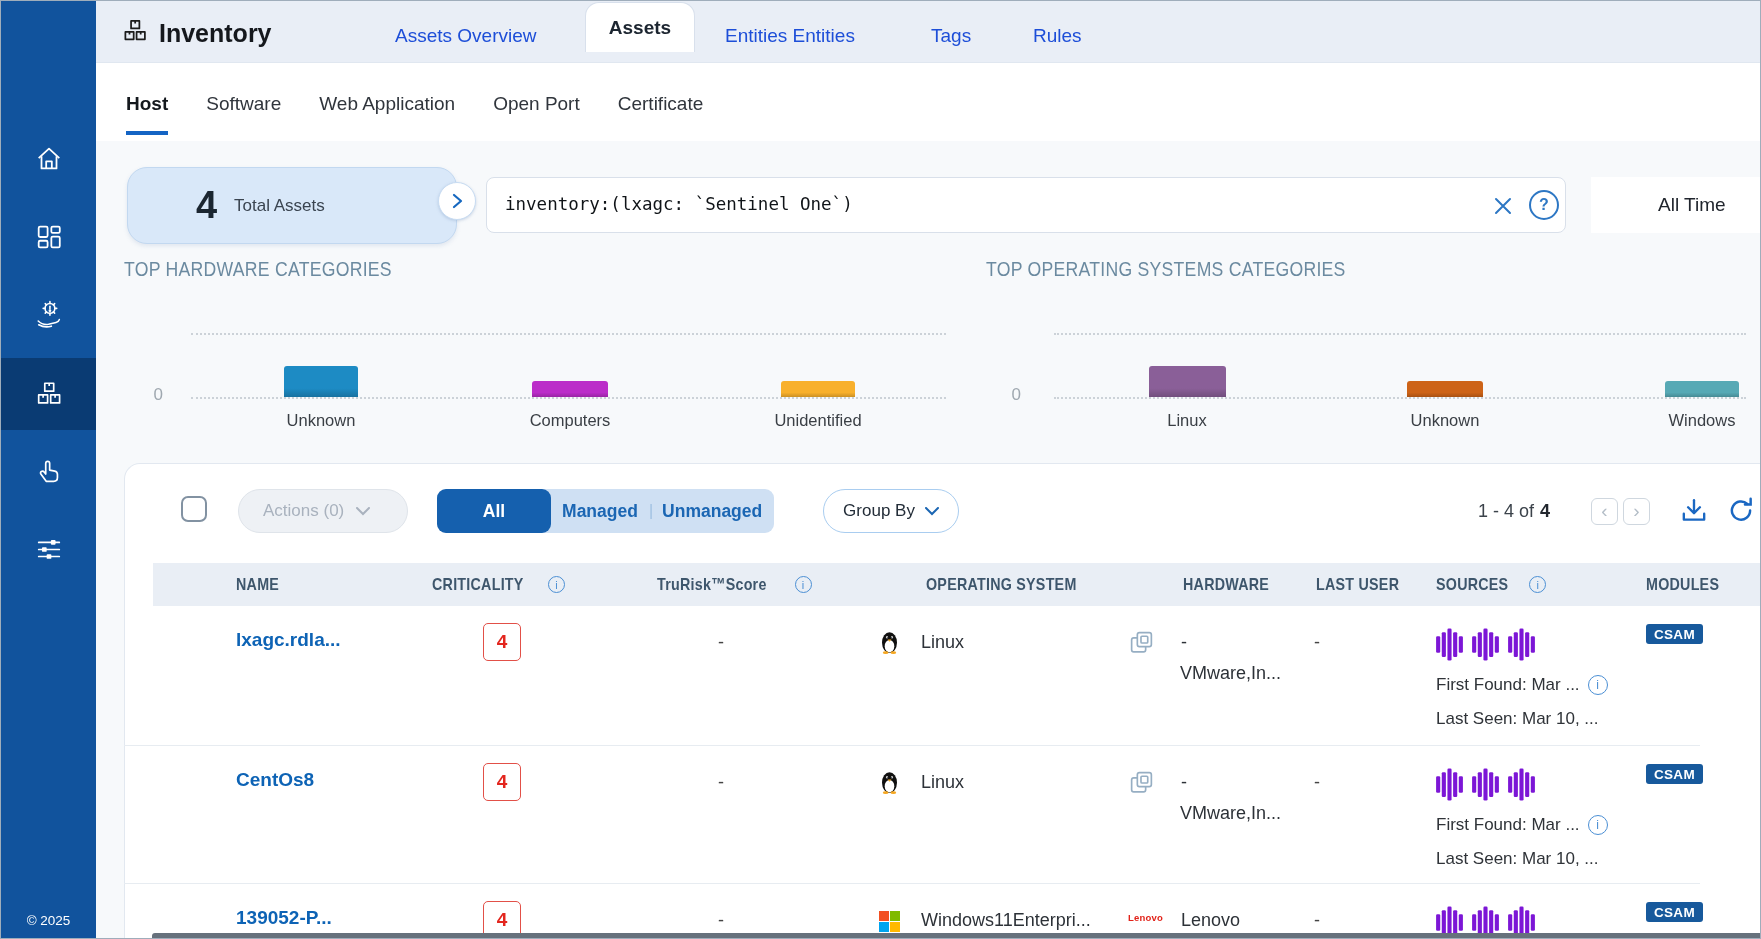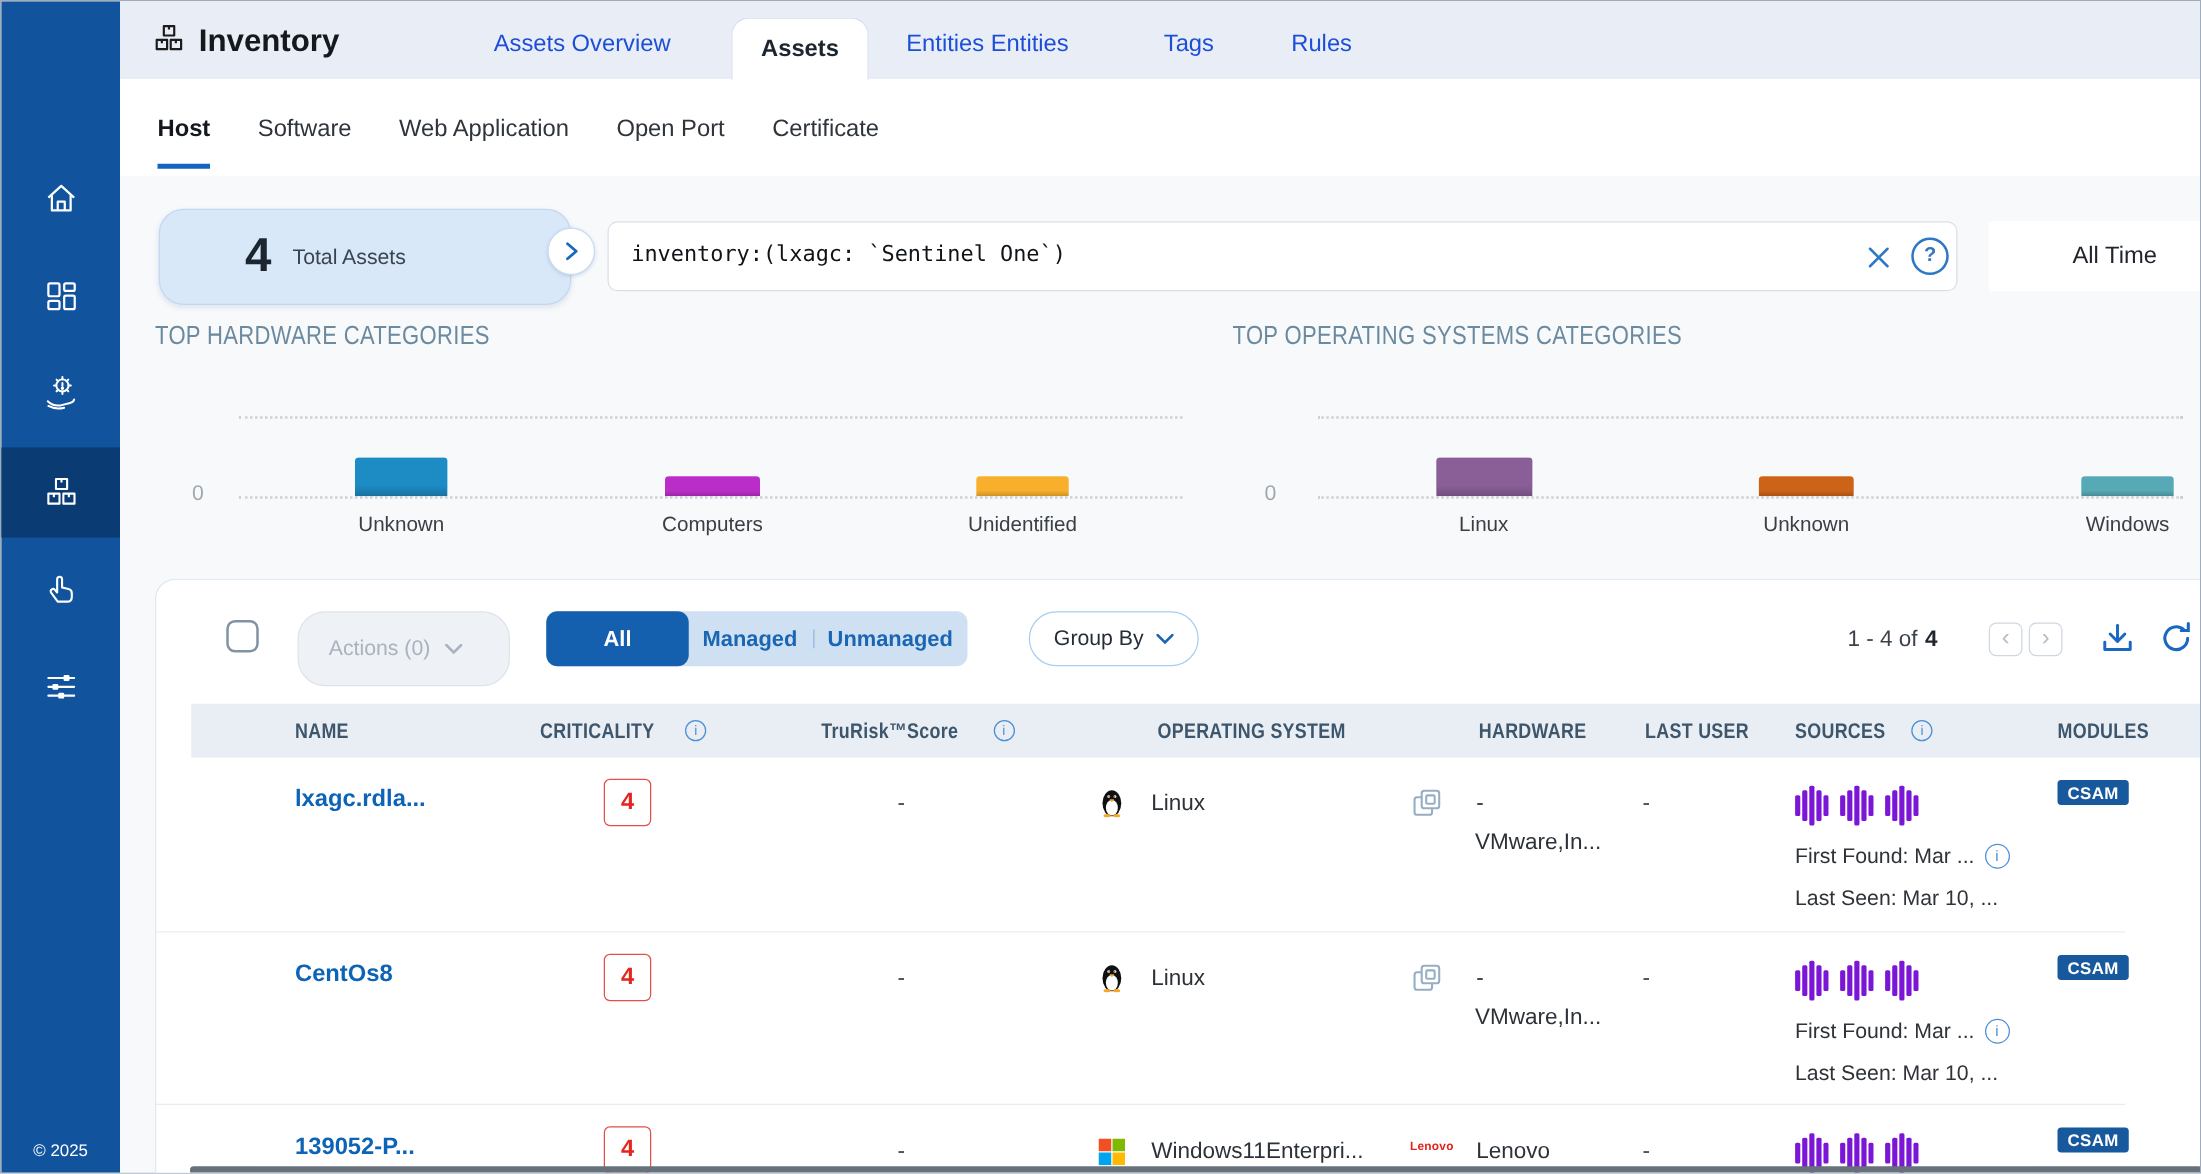--- a/index.html
+++ b/index.html
@@ -17,21 +17,21 @@
   .side-item{position:absolute;left:0;width:95px;height:72px;display:flex;align-items:center;justify-content:center;cursor:pointer;}
   .side-item.active{background:#0a3b73;}
   .side-item svg{display:block;}
   #side-copyright{position:absolute;left:0;bottom:12px;width:95px;text-align:center;color:#fff;font-size:13.5px;}
 
   
   #header-band{position:absolute;left:95px;top:0;width:1666px;height:62px;background:#e9eef6;border-bottom:1px solid #e0e7f0;}
   #page-title-wrap{position:absolute;left:25px;top:16px;display:flex;align-items:center;gap:10px;}
   #page-title{font-size:25px;font-weight:bold;color:#15181d;}
   .top-tab{position:absolute;top:24px;font-size:19px;color:#1d4ed8;cursor:pointer;white-space:nowrap;}
-  .top-tab-active{position:absolute;top:13px;height:50px;background:#fff;border:1px solid #d8e0ec;border-bottom:none;
+  .top-tab-active{position:absolute;top:1px;height:50px;background:#fff;border:1px solid #d8e0ec;border-bottom:none;
       border-radius:14px 14px 0 0;display:flex;align-items:center;justify-content:center;
       font-size:19px;font-weight:bold;color:#1c2530;cursor:pointer;z-index:2;}
 
   
   #subnav{position:absolute;left:95px;top:62px;width:1666px;height:78px;background:#fff;display:flex;align-items:center;gap:38px;padding:0 0 0 30px;}
   .subnav-item{font-size:19px;color:#30353c;cursor:pointer;padding:24px 0 20px 0;}
   .subnav-item.active{font-weight:bold;color:#14181d;border-bottom:4px solid #1464c4;padding-bottom:16px;}
 
   
   #content{position:absolute;left:95px;top:140px;width:1666px;height:799px;background:#f7f9fb;}
@@ -51,21 +51,21 @@
   
   .chart-title{position:absolute;top:256px;font-size:21px;font-weight:500;color:#6b8aa0;}
   .gridline{position:absolute;height:0;border-top:2px dotted #ccd2d8;}
   .zero-label{position:absolute;width:24px;text-align:right;font-size:17px;color:#9fa8b0;}
   .bar{position:absolute;border-radius:3px 3px 0 0;}
   .bar-label{position:absolute;width:160px;text-align:center;font-size:16.5px;color:#3a3f45;}
 
   
   #table-card{position:absolute;left:123px;top:462px;width:1638px;height:477px;background:#fff;border:1px solid #e2e8f0;border-radius:16px 0 0 0;border-right:none;border-bottom:none;}
   #checkbox{position:absolute;left:180px;top:495px;width:26px;height:26px;border:2px solid #8292a2;border-radius:7px;background:#fff;cursor:pointer;}
-  #actions-btn{position:absolute;left:237px;top:488px;width:170px;height:60px;background:#eef1f5;border:1px solid #dfe4ea;border-radius:22px;display:flex;align-items:center;gap:12px;padding-left:24px;color:#a9b2be;font-size:17px;cursor:default;}
+  #actions-btn{position:absolute;left:237px;top:488px;width:170px;height:44px;background:#eef1f5;border:1px solid #dfe4ea;border-radius:22px;display:flex;align-items:center;gap:12px;padding-left:24px;color:#a9b2be;font-size:17px;cursor:default;}
   #segmented{position:absolute;left:436px;top:488px;width:337px;height:44px;background:#cfe0f3;border-radius:9px;display:flex;align-items:center;}
   #seg-all{width:114px;height:44px;background:#1560ae;border-radius:9px;color:#fff;font-weight:bold;font-size:17.5px;display:flex;align-items:center;justify-content:center;cursor:pointer;}
   .seg-link{font-size:17.5px;font-weight:600;color:#1b66b3;cursor:pointer;}
   #seg-managed{width:98px;text-align:center;}
   #seg-unmanaged{width:118px;text-align:center;}
   #seg-divider{color:#9fc0e2;font-size:16px;}
   #groupby-btn{position:absolute;left:822px;top:488px;width:136px;height:44px;background:#fff;border:1.5px solid #a9cdf0;border-radius:22px;display:flex;align-items:center;justify-content:center;gap:10px;font-size:17px;color:#232d38;cursor:pointer;}
   #page-info{position:absolute;left:1477px;top:500px;font-size:18px;color:#3c434b;white-space:nowrap;}
   #page-info b{color:#22272e;padding-left:6px;}
   .page-btn{position:absolute;top:497px;width:27px;height:27px;border:1.5px solid #cfd7df;border-radius:6px;background:#fff;color:#b3bdc7;font-size:19px;line-height:23px;text-align:center;cursor:pointer;}

